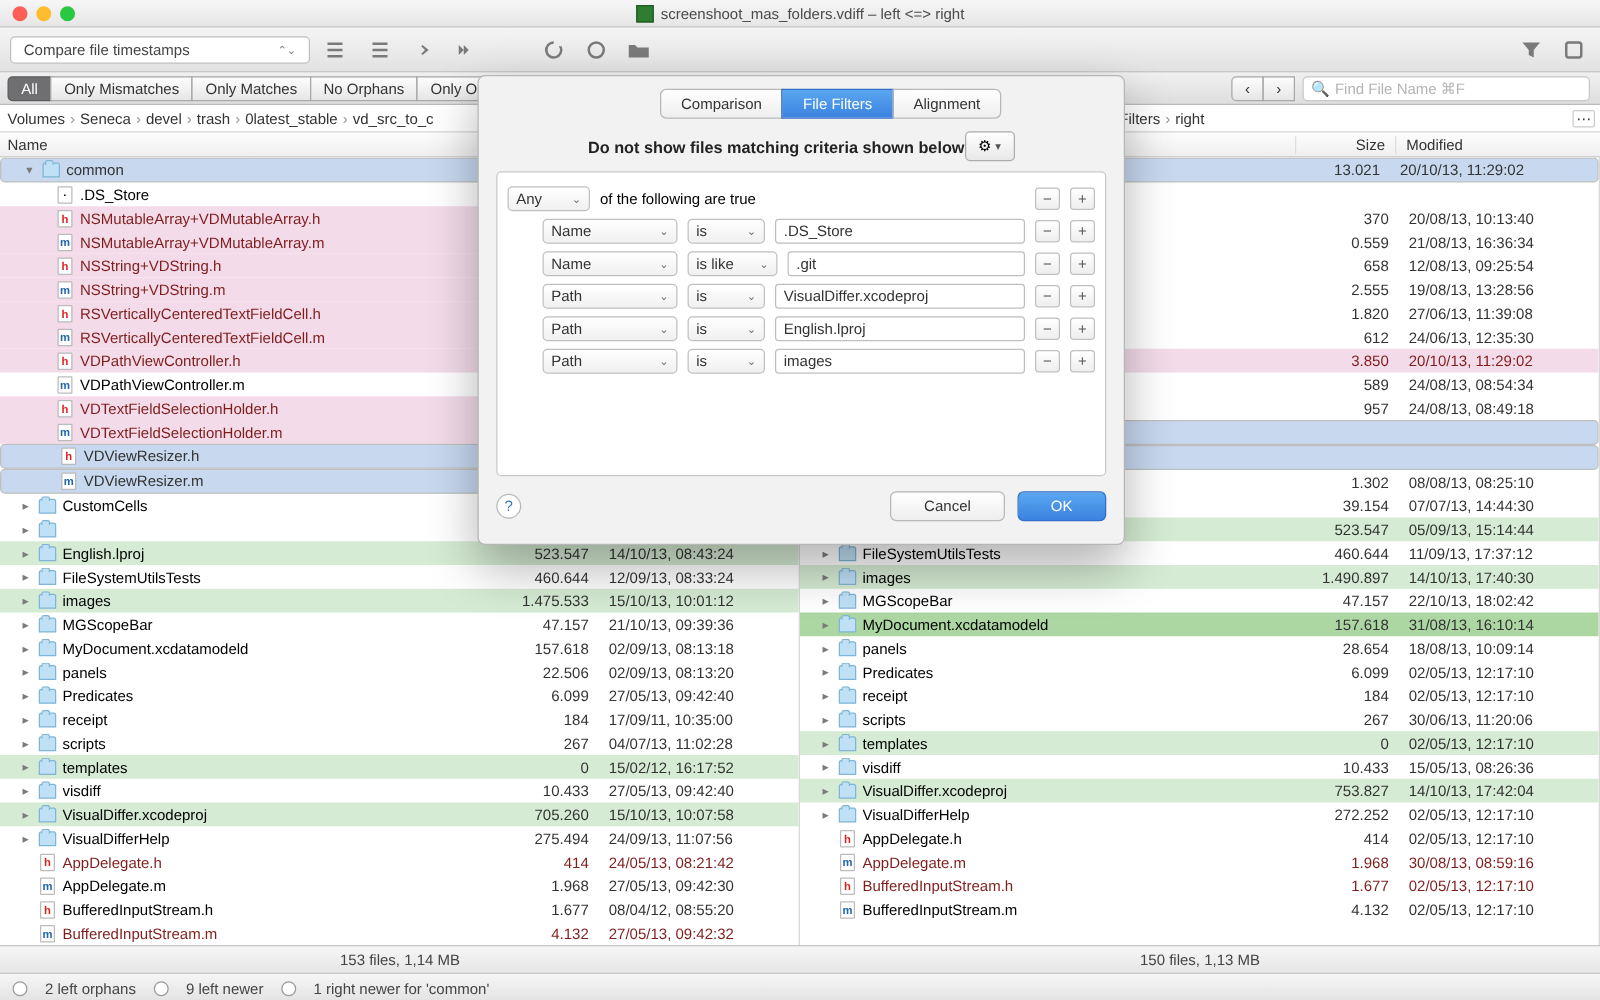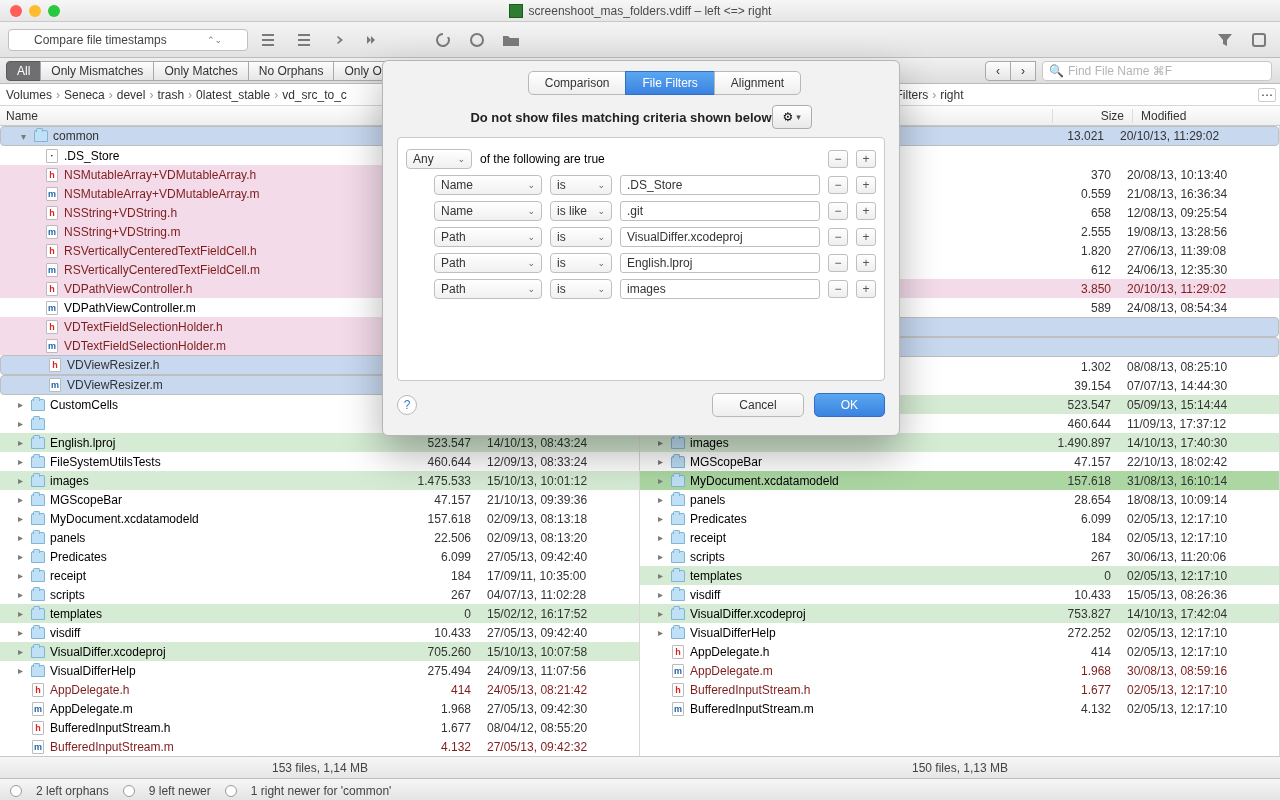--- a/index.html
+++ b/index.html
@@ -8,21 +8,21 @@
 
 .titlebar { height: 22px; background: linear-gradient(#f6f6f6,#e6e6e6); border-bottom:1px solid #c8c8c8; display:flex; align-items:center; position:relative; }
 .traffic { display:flex; gap:7px; padding-left:10px; }
 .tl { width:12px; height:12px; border-radius:50%; }
 .tl.red{background:#ff5f57;} .tl.yel{background:#febc2e;} .tl.grn{background:#28c840;}
 .titlecenter{ position:absolute; left:0; right:0; text-align:center; color:#4a4a4a; display:flex; justify-content:center; align-items:center; gap:6px;}
 .titleicon{width:14px;height:14px;background:#2f7d32;border:1px solid #1c5a20;}
 
 
 .toolbar { height:36px; background:linear-gradient(#f4f4f4,#e2e2e2); border-bottom:1px solid #bcbcbc; display:flex; align-items:center; padding:0 8px; gap:8px; }
-.combo { background:#fff; border:1px solid #c0c0c0; border-radius:4px; height:22px; width:240px; display:flex; align-items:center; padding:0 25px; color:#444; justify-content:space-between;}
+.combo { background:#fff; border:1px solid #c0c0c0; border-radius:4px; height:22px; width:240px; display:flex; align-items:center; padding:0 10px; color:#444; justify-content:space-between;}
 .tb-ico{ width:26px; height:26px; color:#7a7a7a; display:flex; align-items:center; justify-content:center;}
 .tb-ico svg{width:20px;height:20px;fill:#7a7a7a;}
 .spacer{flex:1;}
 
 
 .filterbar{height:26px;background:linear-gradient(#f0f0f0,#dedede);border-bottom:1px solid #bbb;display:flex;align-items:center;}
 .segbtn{height:20px;padding:0 10px;border:1px solid #a9a9a9;background:linear-gradient(#fdfdfd,#e6e6e6);color:#333;display:flex;align-items:center;margin-left:-1px;}
 .segbtn:first-child{border-radius:4px 0 0 4px;margin-left:6px;}
 .segbtn.active{background:#6f6f72;color:#fff;border-color:#5a5a5d;}
 .navseg{margin-left:auto;display:flex;margin-right:6px;}
@@ -32,21 +32,21 @@
 
 .crumbs{height:22px;background:#fff;border-bottom:1px solid #d6d6d6;display:flex;align-items:center;padding:0 6px;color:#333;gap:4px;overflow:hidden;white-space:nowrap;position:relative;}
 .crumbs .sep{color:#999;}
 .crumbs.right{padding-left:20px;}
 .crumbs .dots{position:absolute;right:4px;width:18px;height:14px;background:#fff;border:1px solid #ccc;border-radius:2px;display:flex;align-items:center;justify-content:center;}
 
 
 .cols{height:20px;background:linear-gradient(#fdfdfd,#efefef);border-bottom:1px solid #c8c8c8;display:flex;align-items:center;color:#333;}
 .c-name{flex:1;padding-left:6px;}
 .c-size{width:80px;text-align:right;padding-right:8px;border-left:1px solid #ddd;}
-.c-mod{width:148px;padding-left:8px;border-left:1px solid #ddd;}
+.c-mod{width:164px;padding-left:8px;border-left:1px solid #ddd;}
 .pane{flex:1;background:#fff;overflow:hidden;border-right:1px solid #d8d8d8;position:relative;}
 .list{overflow:auto;height:100%;}
 .row{height:19px;display:flex;align-items:center;padding-left:4px;}
 .row .disclose{width:12px;color:#7a7a7a;font-size:10px;}
 .row .ind{display:inline-block;}
 .row .ico{width:16px;height:14px;margin-right:4px;display:flex;align-items:center;justify-content:center;}
 .row .nm{flex:1;white-space:nowrap;overflow:hidden;text-overflow:ellipsis;}
 .row .sz{width:80px;text-align:right;padding-right:8px;color:#333;}
 .row .md{width:160px;padding-left:8px;color:#333;white-space:nowrap;}
 .row.red .nm,.row.red .sz,.row.red .md{color:#7f1d1d;}
@@ -607,20 +607,26 @@
             <span class="nm"></span>
             <span class="sz">3.850</span>
             <span class="md">20/10/13, 11:29:02</span>
           </div>
           <div class="row ">
             <span class="ind" style="width:28px"></span>
             <span class="nm"></span>
             <span class="sz">589</span>
             <span class="md">24/08/13, 08:54:34</span>
           </div>
+          <div class="row ">
+            <span class="ind" style="width:28px"></span>
+            <span class="nm"></span>
+            <span class="sz">957</span>
+            <span class="md">24/08/13, 08:49:18</span>
+          </div>
           <div class="row sel">
             <span class="ind" style="width:28px"></span>
             <span class="nm"></span>
             <span class="sz"></span>
             <span class="md"></span>
           </div>
           <div class="row sel">
             <span class="ind" style="width:28px"></span>
             <span class="nm"></span>
             <span class="sz"></span>
@@ -859,21 +865,21 @@
           </div>
           <div class="txt">.DS_Store</div>
           <div class="pm">−</div>
           <div class="pm">+</div>
         </div>
         <div class="mrow nest">
           <div class="sel" style="width:108px">
             <span>Name</span>
             <span class="ar">⌄</span>
           </div>
-          <div class="sel" style="width:62px">
+          <div class="sel" style="width:72px">
             <span>is like</span>
             <span class="ar">⌄</span>
           </div>
           <div class="txt">.git</div>
           <div class="pm">−</div>
           <div class="pm">+</div>
         </div>
         <div class="mrow nest">
           <div class="sel" style="width:108px">
             <span>Path</span>

